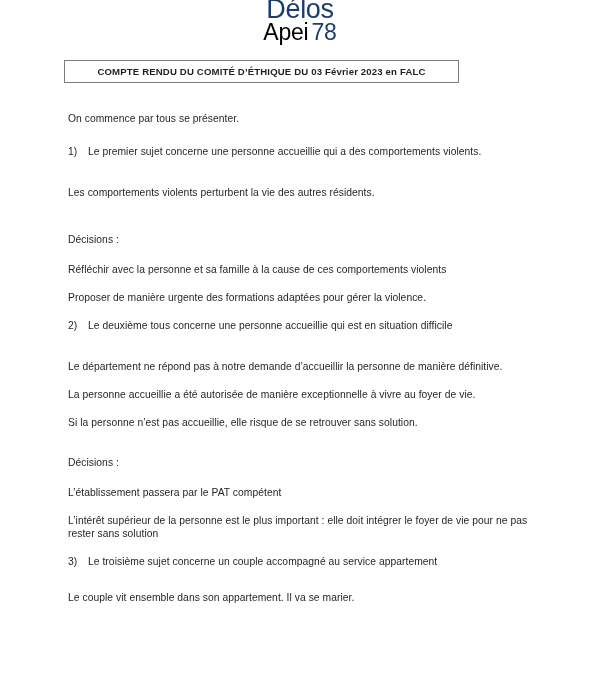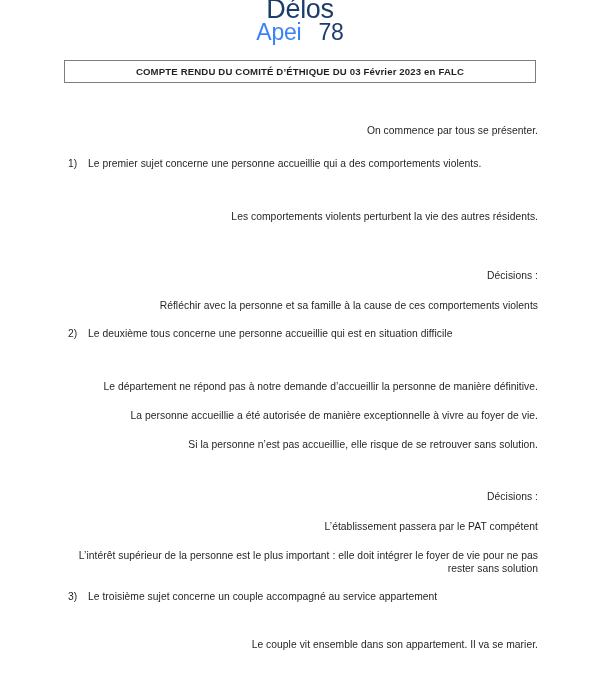--- a/index.html
+++ b/index.html
@@ -41,29 +41,29 @@
     display: block;
     height: 26px;
   }
   .logo-line2 {
     display: block;
     font-size: 23px;
     font-weight: 400;
     letter-spacing: -0.2px;
     margin-top: -1px;
   }
-  .logo-apei { color: #3b82f6; }
-  .logo-78 { color: #1d3c6e; padding-left: 17px; }
+  .logo-apei { color: #000000; }
+  .logo-78 { color: #1d3c6e; padding-left: 3px; }
 
   
   .title-box {
     position: absolute;
     left: 64px;
     top: 60px;
-    width: 472px;
+    width: 395px;
     height: 23px;
     box-sizing: border-box;
     border: 1px solid #7d7d7d;
     background: #ffffff;
     display: flex;
     align-items: center;
     justify-content: center;
   }
   .title-text {
     font-size: 9.6px;
@@ -75,26 +75,25 @@
 
   
   .body-area {
     position: absolute;
     left: 68px;
     top: 108px;
     width: 470px;
   }
 
   p.para {
-    margin: 16px 0 17px 0;
+    margin: 4px 0 17px 0;
     font-size: 10.3px;
     line-height: 13px;
     color: #231f20;
     letter-spacing: 0.05px;
-    text-align: right;
   }
   p.para.tight {
     margin-bottom: 15px;
   }
   p.para.bold {
     font-weight: normal;
   }
 
   .numbered {
     margin: 0 0 16px 0;
@@ -139,20 +138,21 @@
 
     <div class="numbered num-gap-top">
       <span class="num">1)</span>
       <span>Le premier sujet concerne une personne accueillie qui a des comportements violents.</span>
     </div>
     <div class="gap-md"></div>
     <p class="para">Les comportements violents perturbent la vie des autres résidents.</p>
     <div class="gap-lg"></div>
     <p class="para bold">Décisions :</p>
     <p class="para bold tight">Réfléchir avec la personne et sa famille à la cause de ces comportements violents</p>
+    <p class="para bold tight">Proposer de manière urgente des formations adaptées pour gérer la violence.</p>
 
     <div class="numbered num-gap-top-sm">
       <span class="num">2)</span>
       <span>Le deuxième tous concerne une personne accueillie qui est en situation difficile</span>
     </div>
     <div class="gap-md"></div>
     <p class="para tight">Le département ne répond pas à notre demande d’accueillir la personne de manière définitive.</p>
     <p class="para tight">La personne accueillie a été autorisée de manière exceptionnelle à vivre au foyer de vie.</p>
     <p class="para tight">Si la personne n’est pas accueillie, elle risque de se retrouver sans solution.</p>
     <div class="gap-md"></div>

